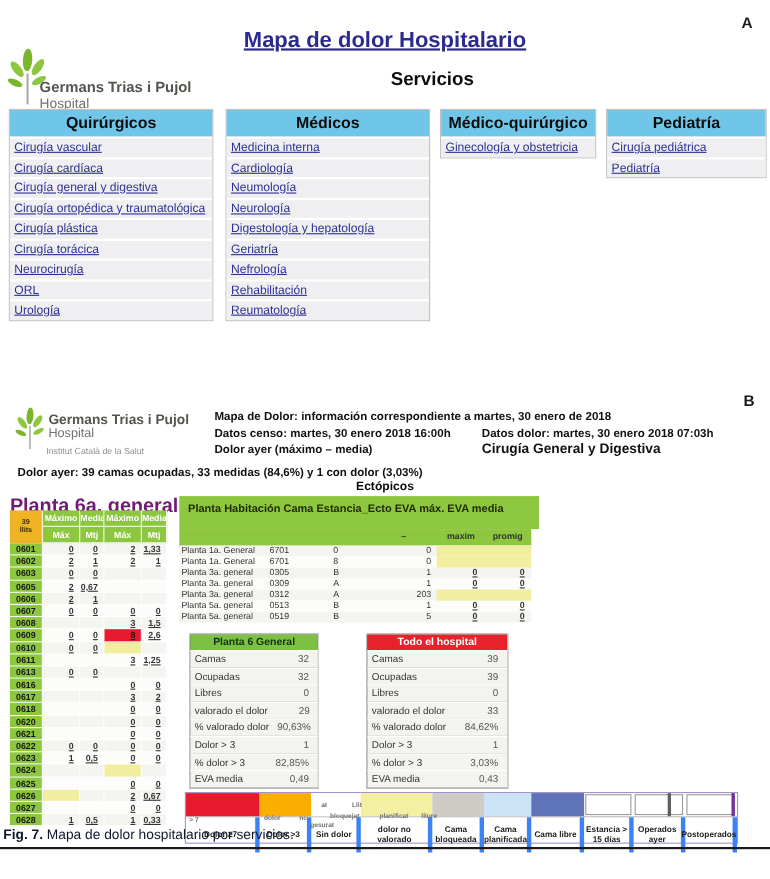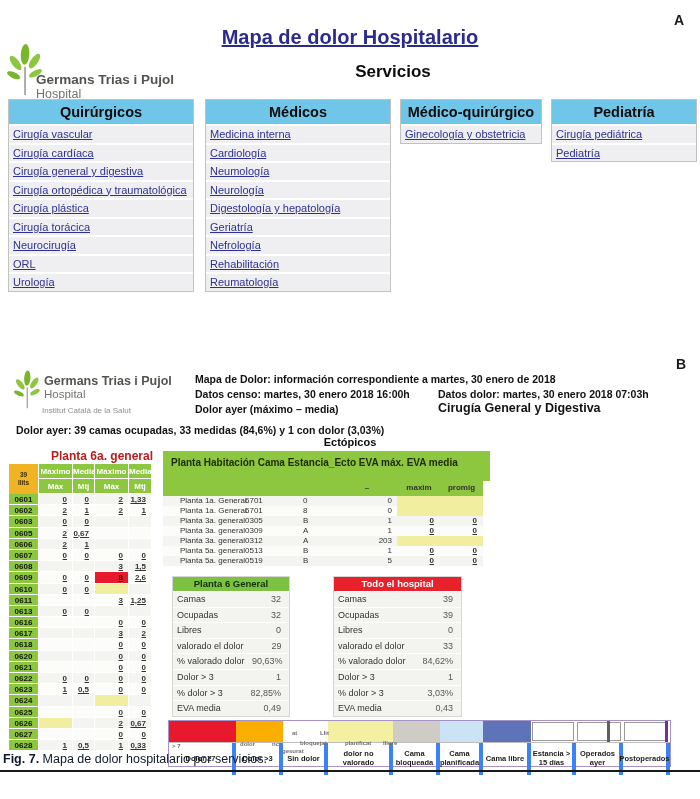--- a/index.html
+++ b/index.html
@@ -14,21 +14,21 @@
   
   .title-a{left:0;top:26px;width:700px;text-align:center;font-size:20px;font-weight:bold;
            color:#2b2b8e;text-decoration:underline}
   .subtitle-a{left:0;top:62px;width:786px;text-align:center;font-size:17px;font-weight:bold;color:#0c0c0c}
   .pa-table{border:1px solid #c2c2c2;background:#fff}
   .pa-header{background:#70c6e8;font-weight:bold;font-size:14.5px;color:#0c0c0c;text-align:center;
              height:24px;line-height:24px;white-space:nowrap;overflow:hidden}
   .pa-item{background:#efeff1;height:16.5px;margin-top:2px;padding:0 4px;line-height:16.5px;white-space:nowrap;overflow:hidden}
   .pa-link{color:#2e3192;text-decoration:underline;font-size:11px;cursor:pointer}
   
-  .planta-title{left:9px;top:449px;width:144px;text-align:right;font-weight:bold;font-size:12px;color:#b91c1c;white-space:nowrap}
+  .planta-title{left:9px;top:449px;width:144px;text-align:left;font-weight:bold;font-size:18px;color:#701a75;white-space:nowrap}
   .planta-grid{display:grid;grid-template-columns:30px 34px 22px 34px 23px}
   .p-corner{background:#f0b323;grid-row:1/3;grid-column:1;color:#3a2d00;font-weight:bold;font-size:6.5px;
             text-align:center;display:flex;flex-direction:column;justify-content:center;line-height:1.25;
             border-right:1px solid #fff}
   .p-head{background:#8dc63f;color:#fff;font-weight:bold;font-size:8px;text-align:center;line-height:15px;
           border-right:1px solid #fff;border-bottom:1px solid #fff;overflow:hidden}
   .p-bed{background:#8dc63f;color:#141414;font-weight:bold;font-size:8px;text-align:center;line-height:11.2px;
          border-right:1px solid #fff;border-bottom:1px solid #fff}
   .p-val{font-size:8px;font-weight:bold;color:#333;text-align:right;padding-right:5px;line-height:11.2px;
          text-decoration:underline;border-right:1px solid #fff;border-bottom:1px solid #fff;box-sizing:border-box}
@@ -38,21 +38,21 @@
   .p-yellow{background:#f2eea0 !important}
   
   .ecto-title{left:320px;top:436px;width:60px;text-align:center;font-weight:bold;font-size:11px;color:#0c0c0c;white-space:nowrap}
   .e-band{left:0;top:0;width:319px;height:24px;background:#8dc63f;color:#1f2a00;font-size:10px;
           font-weight:bold;padding:6px 0 0 8px}
   .e-sub{left:0;top:30px;width:320px;height:15px;background:#8dc63f}
   .e-sub span{position:absolute;font-size:8px;font-weight:bold;color:#333;text-align:center}
   .e-rows{left:0;top:45px}
   .e-row{display:grid;grid-template-columns:82px 58px 26px 68px 43px 43px;height:10px;font-size:8px;
          color:#333;line-height:10px}
-  .e-planta{padding-left:17px;white-space:nowrap}
+  .e-planta{padding-left:2px;white-space:nowrap}
   .e-num{text-align:right;padding-right:5px}
   .e-eva{text-align:right;padding-right:6px;font-weight:bold;text-decoration:underline}
   .e-eva.e-yellow{background:#f2eea0;text-decoration:none}
   
   .s-table{border:1px solid #d6d6d2;background:#404040}
   .s-head{height:14px;line-height:14px;text-align:center;font-weight:bold;font-size:9.5px}
   .s-head.green{background:#7cc142;color:#12300f}
   .s-head.red{background:#e8222d;color:#fff}
   .s-row{display:grid;grid-template-columns:1fr 46px;height:14.6px;line-height:14.6px;font-size:9px;
          background:#f3f3f0;border-top:1px solid #fff}

